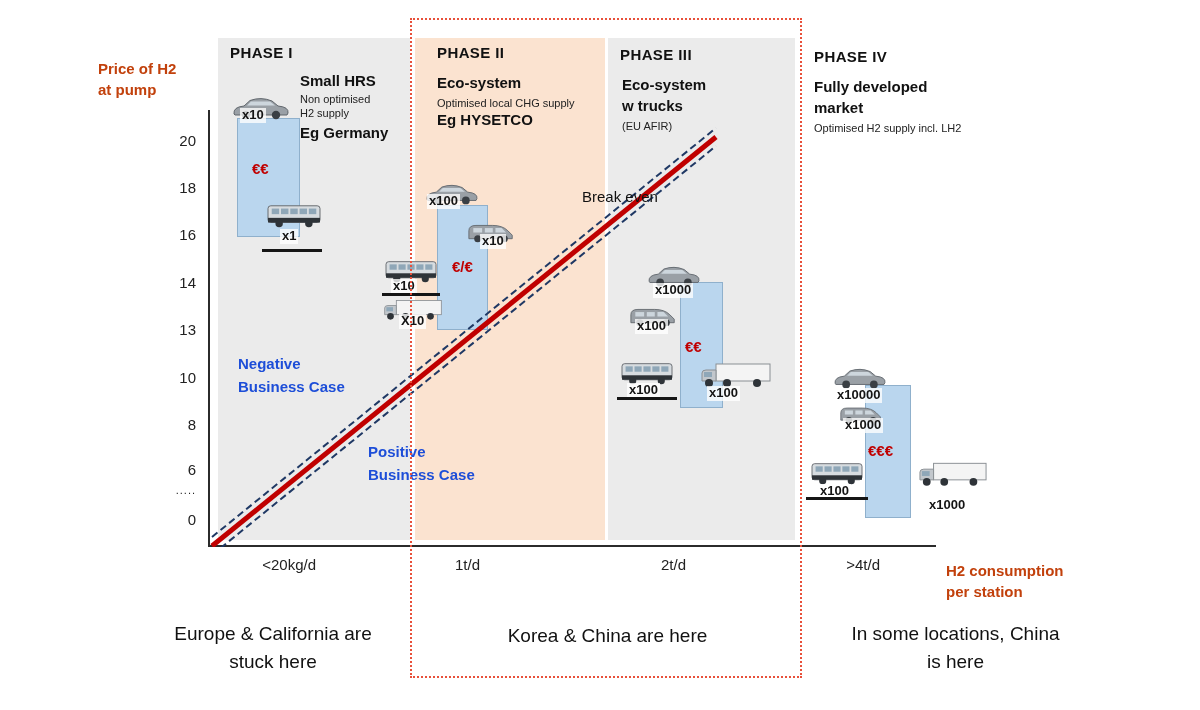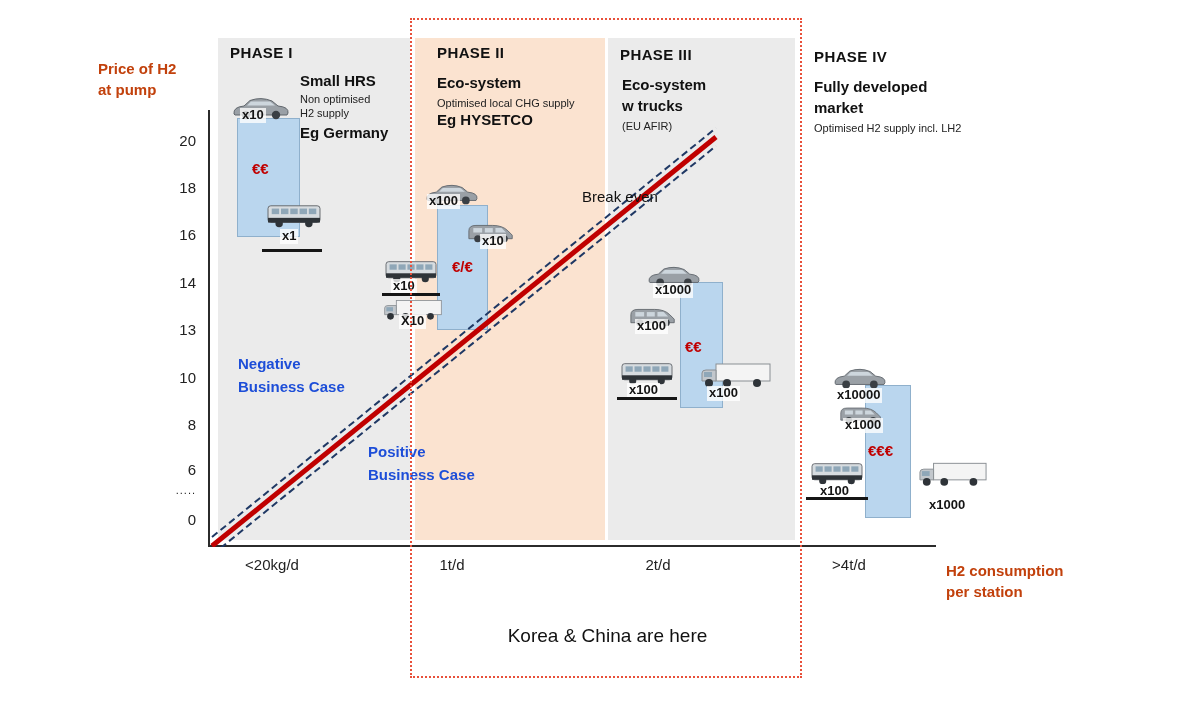--- a/index.html
+++ b/index.html
@@ -7,21 +7,21 @@
   .canvas{position:relative;width:1200px;height:710px;background:#fff;
           font-family:"Liberation Sans",sans-serif;color:#1a1a1a;overflow:hidden}
   .panel{position:absolute;top:38px;height:502px;z-index:1}
   .panel-gray{background:#ebebeb}
   .panel-orange{background:#fbe3d0}
   .dotted-box{position:absolute;border:2px dotted #e8503a;z-index:7;pointer-events:none}
   .axis{position:absolute;background:#2b2b2b;z-index:3}
   .axis-title{position:absolute;font-weight:bold;font-size:15px;line-height:1.4;
               white-space:pre-line;z-index:3;color:#c2410c}
   .tick-y{position:absolute;width:48px;text-align:right;font-size:15px;color:#222;z-index:3}
-  .tick-x{position:absolute;text-align:center;font-size:15px;color:#222;z-index:3}
+  .tick-x{position:absolute;text-align:right;font-size:15px;color:#222;z-index:3}
   .bar{position:absolute;background:#bad6ee;border:1px solid #8fb0cc;z-index:2}
   .veh{position:absolute;z-index:4}
   .cnt{position:absolute;z-index:5;font-weight:bold;font-size:13px;color:#141414;
        background:rgba(255,255,255,.78);padding:0 2px;line-height:1.15}
   .euro{position:absolute;z-index:5;font-weight:bold;color:#c00000;font-size:15px}
   .gline{position:absolute;background:#151515;height:3px;z-index:5}
   .phase-name{position:absolute;font-weight:bold;font-size:15px;letter-spacing:.4px;z-index:3;color:#111}
   .phase-title{position:absolute;font-weight:bold;font-size:15px;line-height:1.4;
                white-space:pre-line;z-index:3;color:#111}
   .phase-desc{position:absolute;font-size:11px;line-height:1.3;white-space:pre-line;z-index:3;color:#222}
@@ -211,15 +211,19 @@
   <svg class="veh" style="left:810px;top:461px;width:54px;height:25px">
       <use href="#icon-bus"></use>
     </svg>
   <div class="cnt" style="left:818px;top:484px">x100</div>
   <div class="gline" style="left:806px;top:497px;width:62px"></div>
   <svg class="veh" style="left:918px;top:460px;width:70px;height:30px">
       <use href="#icon-truck"></use>
     </svg>
   <div class="cnt" style="left:927px;top:498px">x1000</div>
 
+  <div class="caption" style="left:138px;top:620px;width:270px">Europe &amp; California are
+stuck here</div>
   <div class="caption" style="left:470px;top:622px;width:275px">Korea &amp; China are here</div>
+  <div class="caption" style="left:818px;top:620px;width:275px">In some locations, China
+is here</div>
 
 </div>
 
 </body></html>

